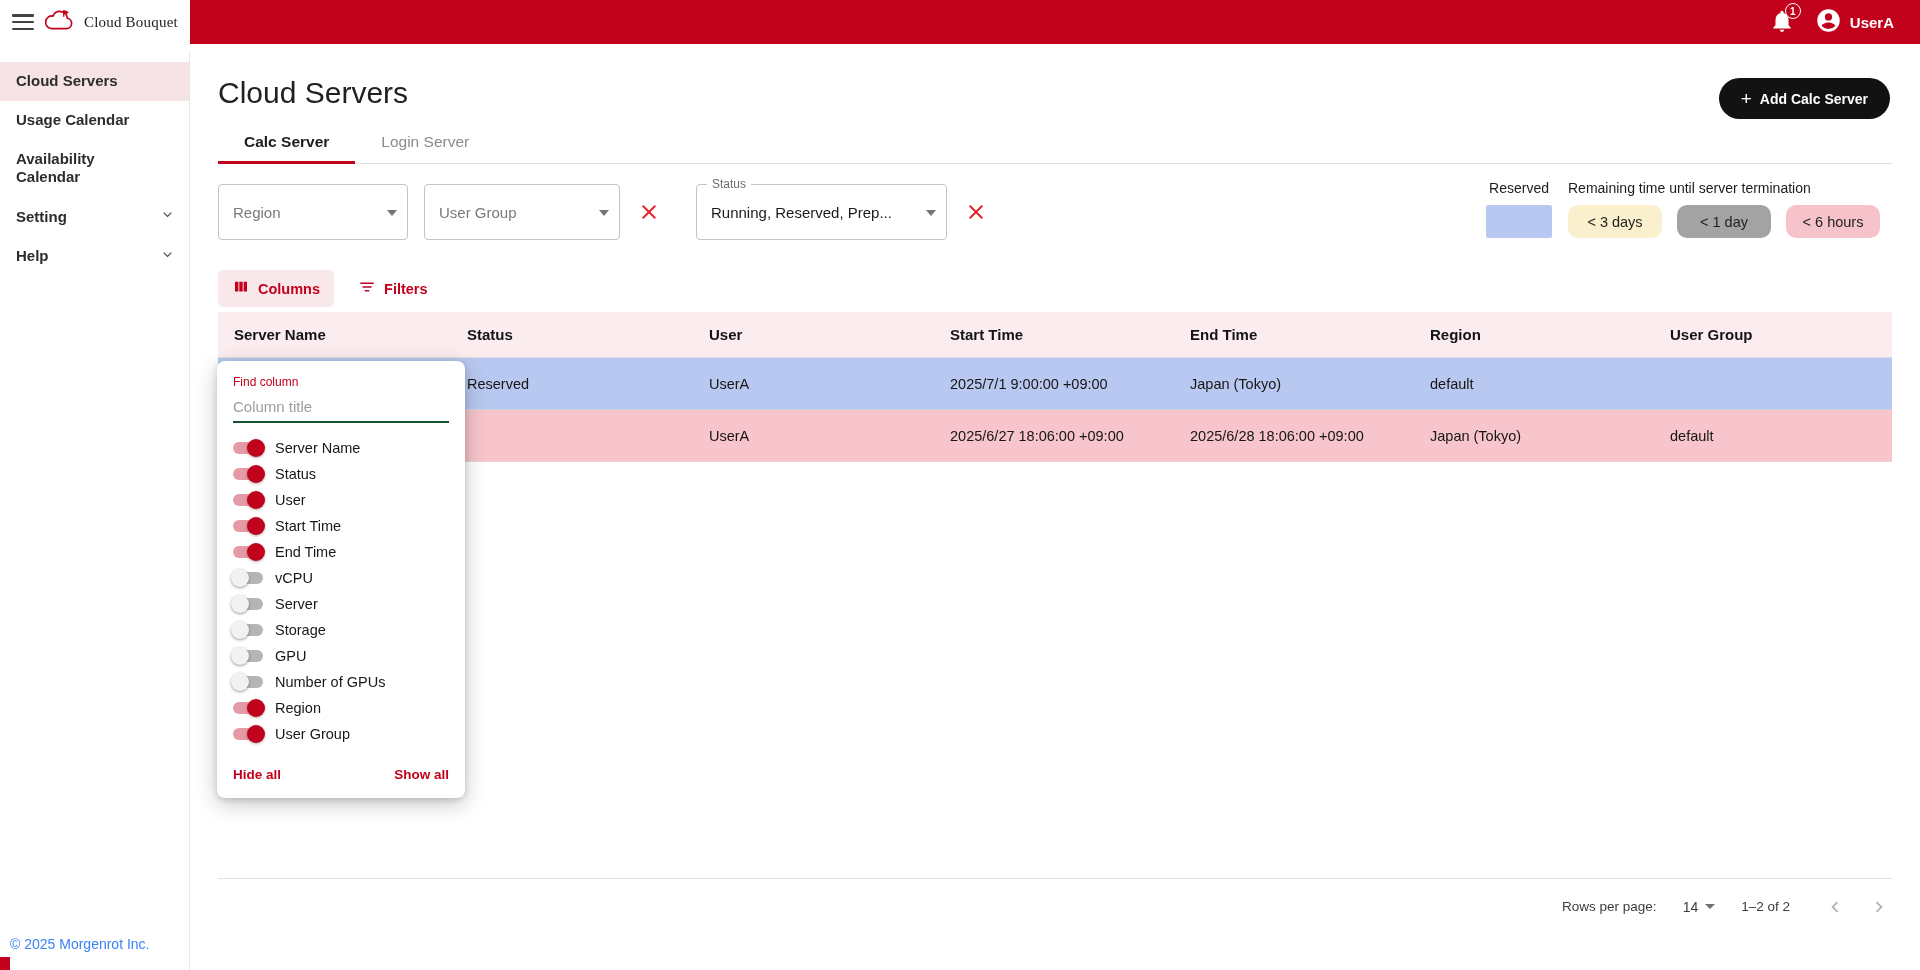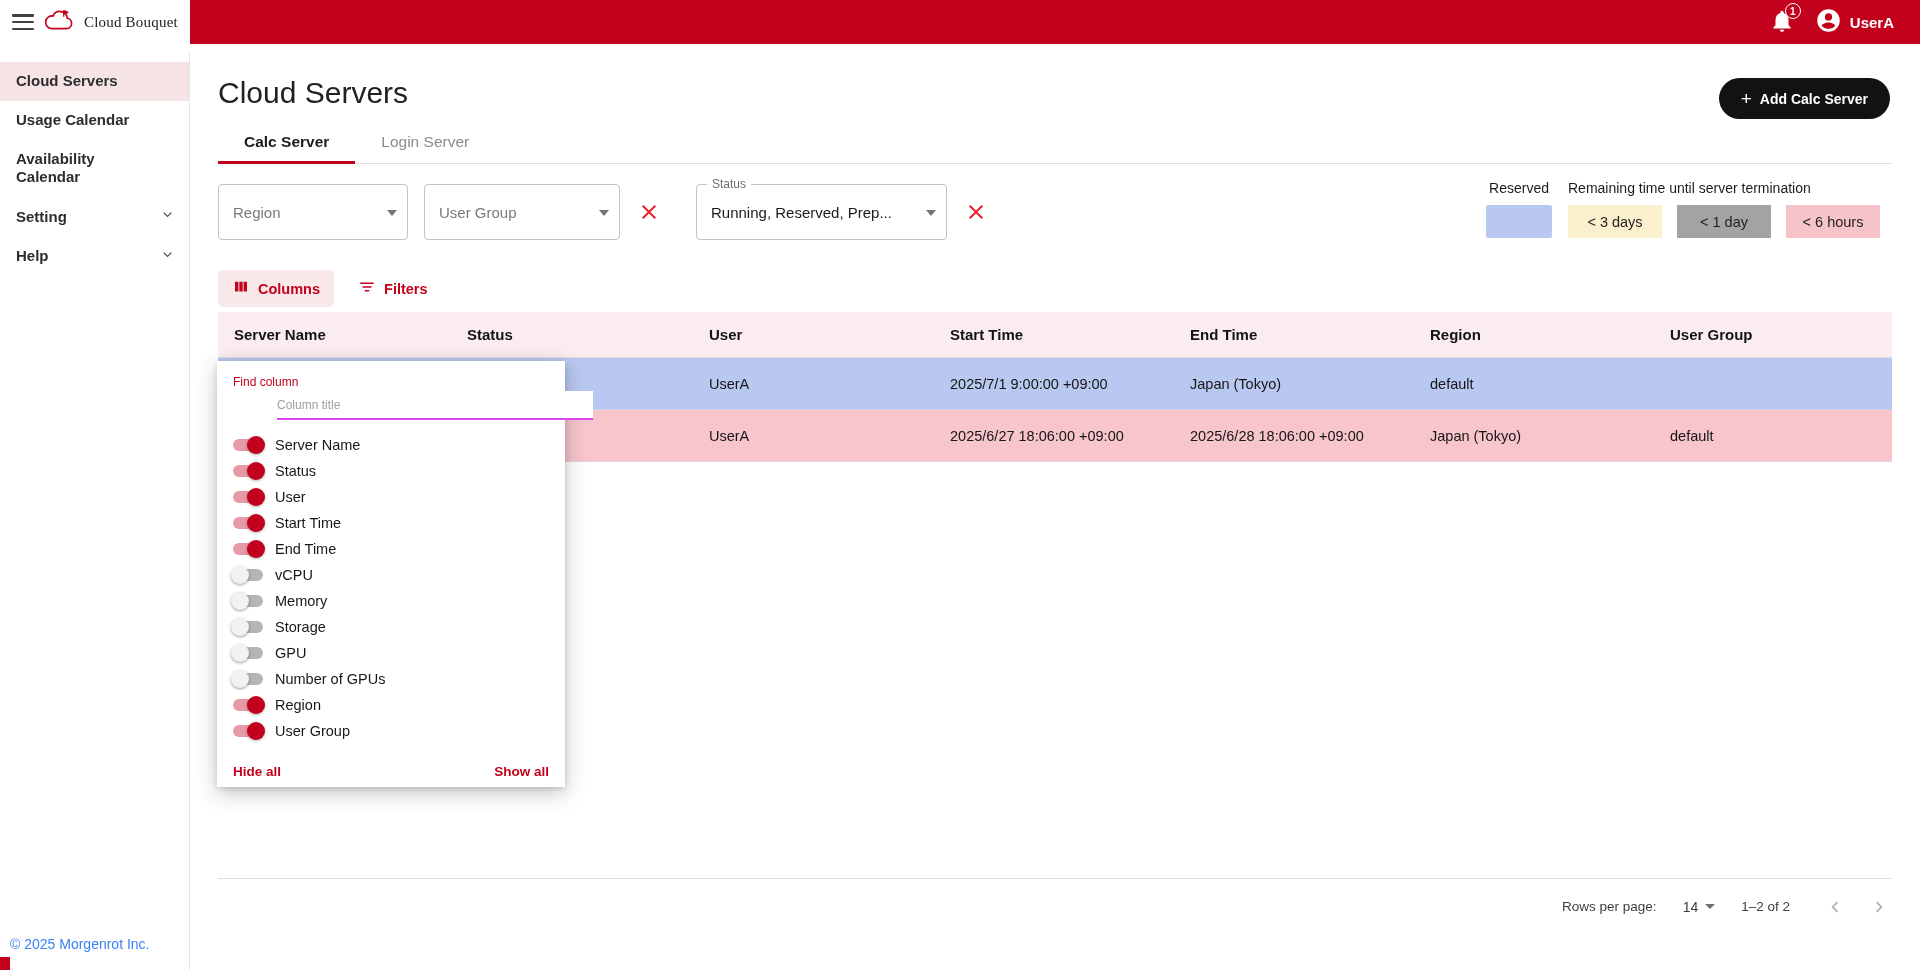--- a/index.html
+++ b/index.html
@@ -55,46 +55,46 @@
   .float-label { position:absolute; top:-8px; left:10px; background:#fff; padding:0 5px; font-size:12px; color:#6d6d6d; }
   .clear-x { width:26px; height:26px; cursor:pointer; display:flex; align-items:center; justify-content:center; }
 
   
   .legend { position:absolute; top:128px; right:40px; display:flex; gap:16px; align-items:flex-start; }
   .legend-col { display:flex; flex-direction:column; gap:9px; }
   .legend-label { font-size:14px; color:#1c1c1c; }
   .legend-swatch { width:66px; height:33px; background:#b9c8f0; border-radius:2px; }
   .chip-row { display:flex; gap:15px; }
   .chip { height:33px; min-width:94px; padding:0 12px; display:flex; align-items:center; justify-content:center;
-          font-size:14.5px; color:#1f1f1f; border-radius:0; }
+          font-size:14.5px; color:#1f1f1f; border-radius:10px; }
   .chip-1 { background:#fbf0ce; } .chip-2 { background:#a3a3a3; } .chip-3 { background:#f6c3ca; }
 
   
   .tbl-toolbar { position:absolute; left:28px; top:218px; display:flex; gap:10px; }
   .tool-btn { display:flex; align-items:center; gap:8px; border:none; background:transparent; cursor:pointer;
               color:#c2021c; font-size:14.5px; font-weight:700; padding:8px 14px; border-radius:5px;
               font-family:"Liberation Sans", sans-serif; }
   .tool-btn.selected { background:#f9e8ea; }
 
   
   .table { position:absolute; left:28px; right:28px; top:260px; }
   .tr { display:grid; grid-template-columns:233px 242px 241px 240px 240px 240px auto; }
   .thead { background:#fbedef; height:46px; border-bottom:1px solid #e3dadb; }
   .th { font-size:15px; font-weight:700; color:#141414; padding-left:16px; display:flex; align-items:center; cursor:pointer; }
   .row { height:52px; border-bottom:1px solid rgba(224,224,224,.55); cursor:pointer; }
   .row-reserved { background:#b9c8f0; }
   .row-terminating { background:#f7c5cb; }
   .td { font-size:14.5px; color:#161616; padding-left:16px; display:flex; align-items:center; white-space:nowrap; overflow:hidden; }
 
   
-  .popup { position:absolute; left:27px; top:309px; width:348px; background:#fff; border-radius:0; z-index:20;
-           box-shadow:0 6px 22px rgba(0,0,0,.22), 0 2px 6px rgba(0,0,0,.14); padding:14px 16px 0; }
+  .popup { position:absolute; left:27px; top:309px; width:248px; background:#fff; border-radius:8px; z-index:20;
+           box-shadow:0 6px 22px rgba(0,0,0,.22), 0 2px 6px rgba(0,0,0,.14); padding:14px 16px 8px; }
   .find-label { color:#c2021c; font-size:12px; margin-bottom:2px; }
-  .find-input { width:100%; border:none; border-bottom:2px solid #d946ef; outline:none; font-size:12px;
-                padding:7px 0 6px; font-family:"Liberation Sans", sans-serif; color:#1b1b1b;margin-left:44px; }
+  .find-input { width:100%; border:none; border-bottom:2px solid #14532d; outline:none; font-size:15px;
+                padding:7px 0 6px; font-family:"Liberation Sans", sans-serif; color:#1b1b1b; }
   .find-input::placeholder { color:#9e9e9e; }
   .toggle-list { margin-top:12px; }
   .toggle-row { height:26px; display:flex; align-items:center; gap:12px; }
   .sw { position:relative; width:30px; height:12px; border-radius:7px; flex:0 0 30px; cursor:pointer; }
   .sw .thumb { position:absolute; top:-3px; width:18px; height:18px; border-radius:50%; }
   .sw.on  { background:#e59ba6; }
   .sw.on .thumb { right:-2px; background:#c2021c; box-shadow:0 1px 3px rgba(0,0,0,.3); }
   .sw.off { background:#b5b5b5; }
   .sw.off .thumb { left:-2px; background:#f2f2f2; box-shadow:0 1px 3px rgba(0,0,0,.4); }
   .toggle-label { font-size:14.5px; color:#181818; }
@@ -313,21 +313,21 @@
       <div class="toggle-row">
         <span class="sw off">
             <span class="thumb"></span>
           </span>
         <span class="toggle-label">vCPU</span>
       </div>
       <div class="toggle-row">
         <span class="sw off">
             <span class="thumb"></span>
           </span>
-        <span class="toggle-label">Memory</span>
+        <span class="toggle-label">Server</span>
       </div>
       <div class="toggle-row">
         <span class="sw off">
             <span class="thumb"></span>
           </span>
         <span class="toggle-label">Storage</span>
       </div>
       <div class="toggle-row">
         <span class="sw off">
             <span class="thumb"></span>

